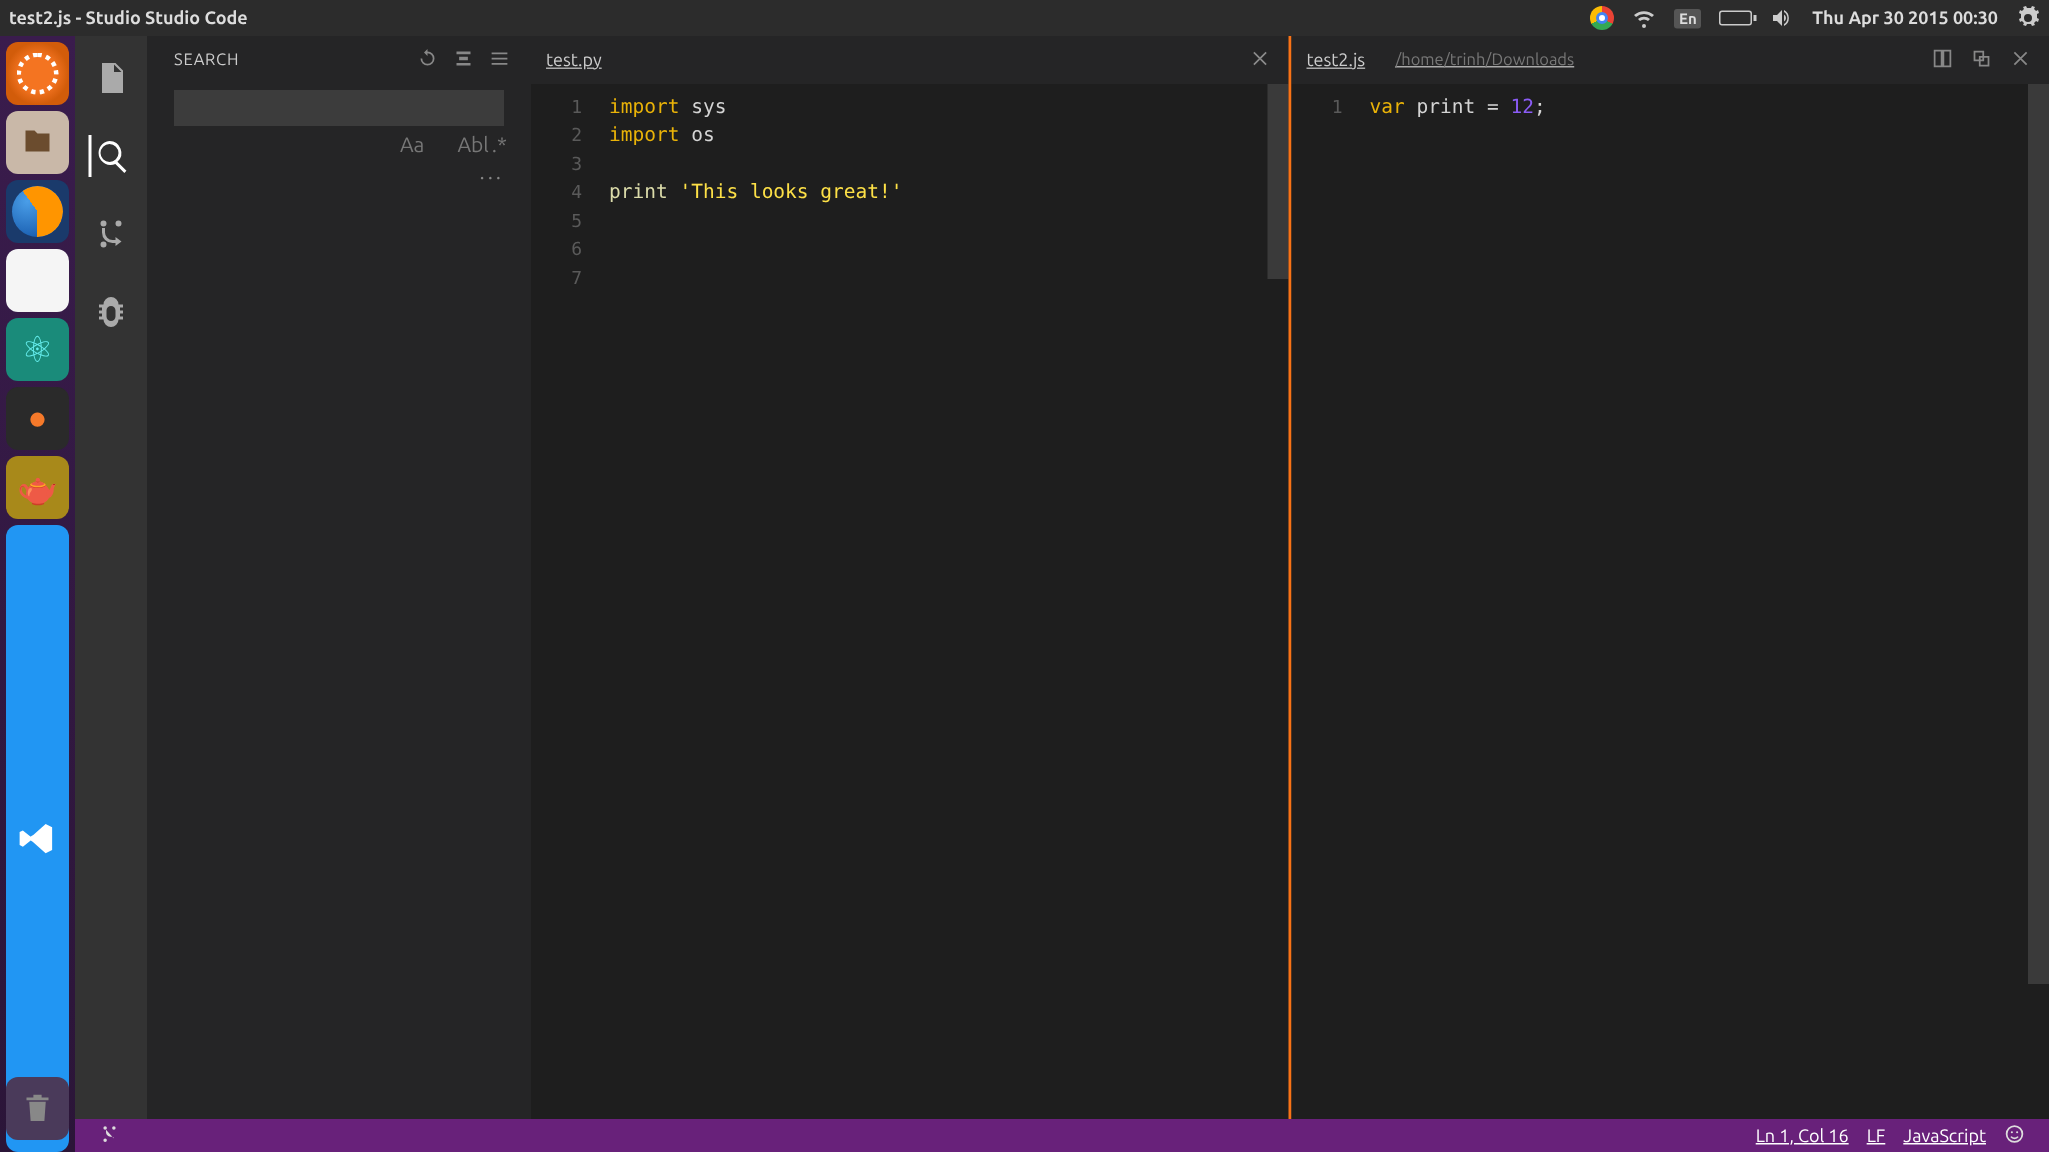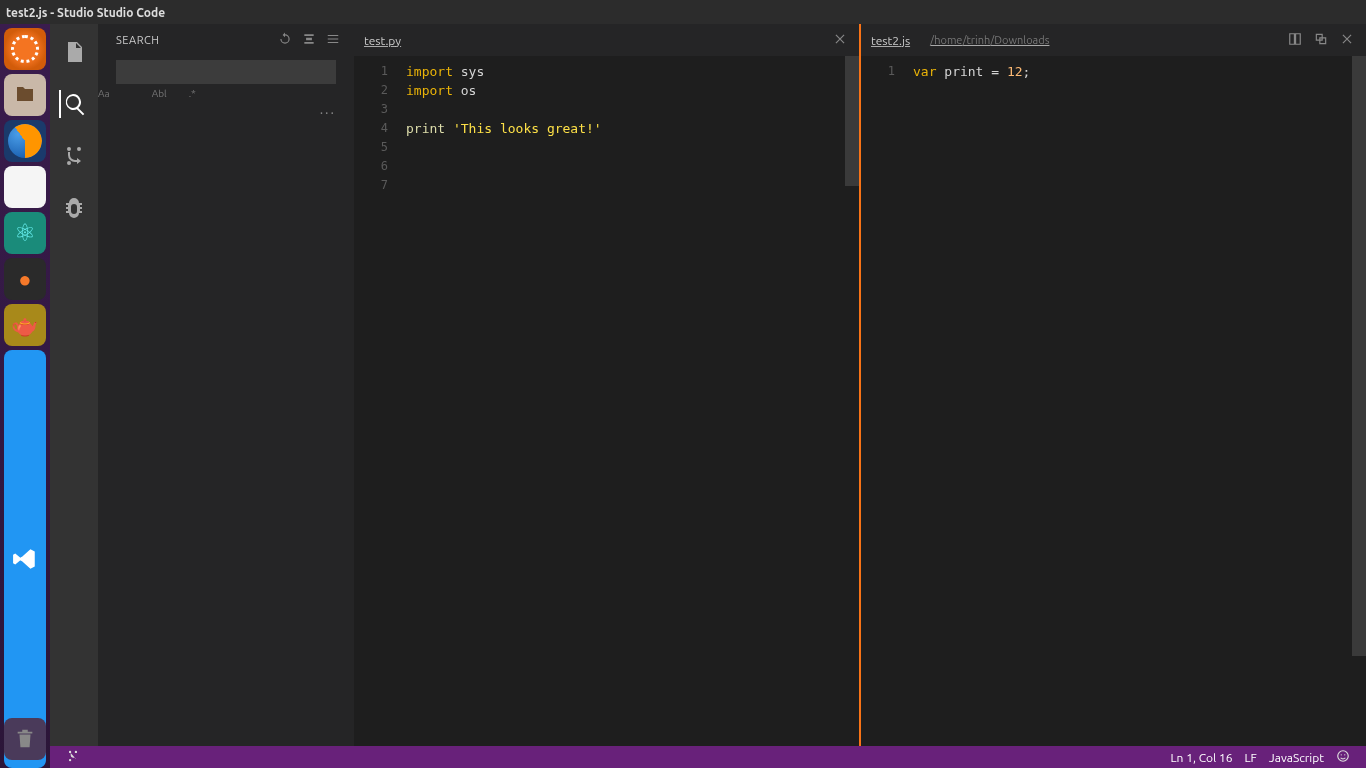--- a/index.html
+++ b/index.html
@@ -53,56 +53,77 @@
 .activity .act.active svg{fill:#fff;}
 .activity .act.active{border-left:2px solid #fff;margin-left:-2px;padding-left:2px;}
 
 
 .sidebar { width:256px; background:#252526; color:#ccc; font-size:11px;}
 .sidebar-head{display:flex;align-items:center;padding:8px 12px 8px 18px;letter-spacing:0.5px;}
 .sidebar-head .lbl{flex:1;}
 .sidebar-head .ic{width:16px;height:16px;margin-left:8px;cursor:pointer;}
 .sidebar-head .ic svg{width:14px;height:14px;fill:#888;}
 .sidebar .searchbox{margin:4px 12px 2px 18px;background:#3c3c3c;height:24px;padding:3px 6px;color:#ccc;border:none;width:220px;font-size:12px;}
-.sidebar .opts{display:flex;gap:22px;padding:2px 16px 2px 0;color:#777;font-size:10px;}
+.sidebar .opts{display:flex;justify-content:flex-end;gap:2px;padding:2px 16px 2px 0;color:#777;font-size:14px;}
 .sidebar .dots{text-align:right;padding:0 18px;color:#888;font-size:14px;letter-spacing:2px;}
 
 
 .editors{flex:1;display:flex;}
 .pane{flex:1;display:flex;flex-direction:column;position:relative;border-left:2px solid #f97316;}
 .pane:first-child{border-left:none;}
 .tabbar{height:32px;background:#252526;display:flex;align-items:center;color:#aaa;font-size:12px;padding:0 10px;text-decoration:underline;}
 .tabbar .fname{color:#ccc;}
 .tabbar .fpath{color:#777;margin-left:20px;font-size:11px;}
 .tabbar .spacer{flex:1;}
 .tabbar .tb-ic{width:16px;height:16px;margin-left:10px;cursor:pointer;}
 .tabbar .tb-ic svg{width:14px;height:14px;fill:#888;}
 .editor{flex:1;background:#1e1e1e;font-family:"Consolas","Monaco",monospace;font-size:13px;display:flex;position:relative;}
 .gutter{width:48px;text-align:right;color:#5a5a5a;padding:6px 14px 0 0;line-height:19px;font-size:12px;}
 .code{flex:1;padding:6px 0 0 4px;line-height:19px;color:#d4d4d4;white-space:pre;}
 .kw{color:#eab308;}
 .str{color:#fde047;}
 .ident{color:#d4d4d4;}
-.num{color:#fdba74;}
+.num{color:#8b5cf6;}
 .fn{color:#dcdcaa;}
 .op{color:#d4d4d4;}
 .minimap{position:absolute;right:0;top:32px;bottom:0;width:14px;background:#1e1e1e;}
 .minimap .thumb{background:#3a3a3a;width:100%;}
 
 
-.statusbar{height:22px;background:#68217a;color:#fff;display:flex;align-items:center;font-size:12px;padding:0 10px;}
+.statusbar{height:22px;background:#68217a;color:#fff;display:flex;align-items:center;font-size:12px;padding:0 10px;text-decoration:underline;}
 .statusbar .sb-ic svg{width:14px;height:14px;fill:#ddd;}
 .statusbar .sbspacer{flex:1;}
 .statusbar > *{margin:0 6px;}
 </style>
 </head>
 <body>
 
 <div class="topbar">
   <div class="title">test2.js - Studio Studio Code</div>
+  <div class="tray">
+    <span class="chrome"></span>
+    <span class="wifi">
+        <svg viewBox="0 0 24 24">
+          <path d="M12 18a2 2 0 100 4 2 2 0 000-4zm-6-5a9 9 0 0112 0l-2 2a6 6 0 00-8 0zm-4-4a15 15 0 0120 0l-2 2a12 12 0 00-16 0z"></path>
+        </svg>
+      </span>
+    <span class="lang">En</span>
+    <span class="batt"></span>
+    <span class="vol">
+        <svg viewBox="0 0 24 24">
+          <path d="M3 9v6h4l5 5V4L7 9H3zm13 3a4 4 0 00-2-3.5v7A4 4 0 0016 12zm-2-8v2a7 7 0 010 12v2a9 9 0 000-16z"></path>
+        </svg>
+      </span>
+    <span>Thu Apr 30 2015 00:30</span>
+    <span class="gear">
+        <svg viewBox="0 0 24 24">
+          <path d="M12 8a4 4 0 100 8 4 4 0 000-8zm9 4l2 1-1 3-2-1a8 8 0 01-2 2l1 2-3 1-1-2h-4l-1 2-3-1 1-2a8 8 0 01-2-2l-2 1-1-3 2-1v-4l-2-1 1-3 2 1a8 8 0 012-2l-1-2 3-1 1 2h4l1-2 3 1-1 2a8 8 0 012 2l2-1 1 3-2 1z"></path>
+        </svg>
+      </span>
+  </div>
 </div>
 
 <div class="desktop">
 
   <div class="launcher">
     <div class="app ubuntu"></div>
     <div class="app files">
         <svg viewBox="0 0 24 24">
           <path d="M4 4h6l2 2h8v12H4z"></path>
         </svg>

